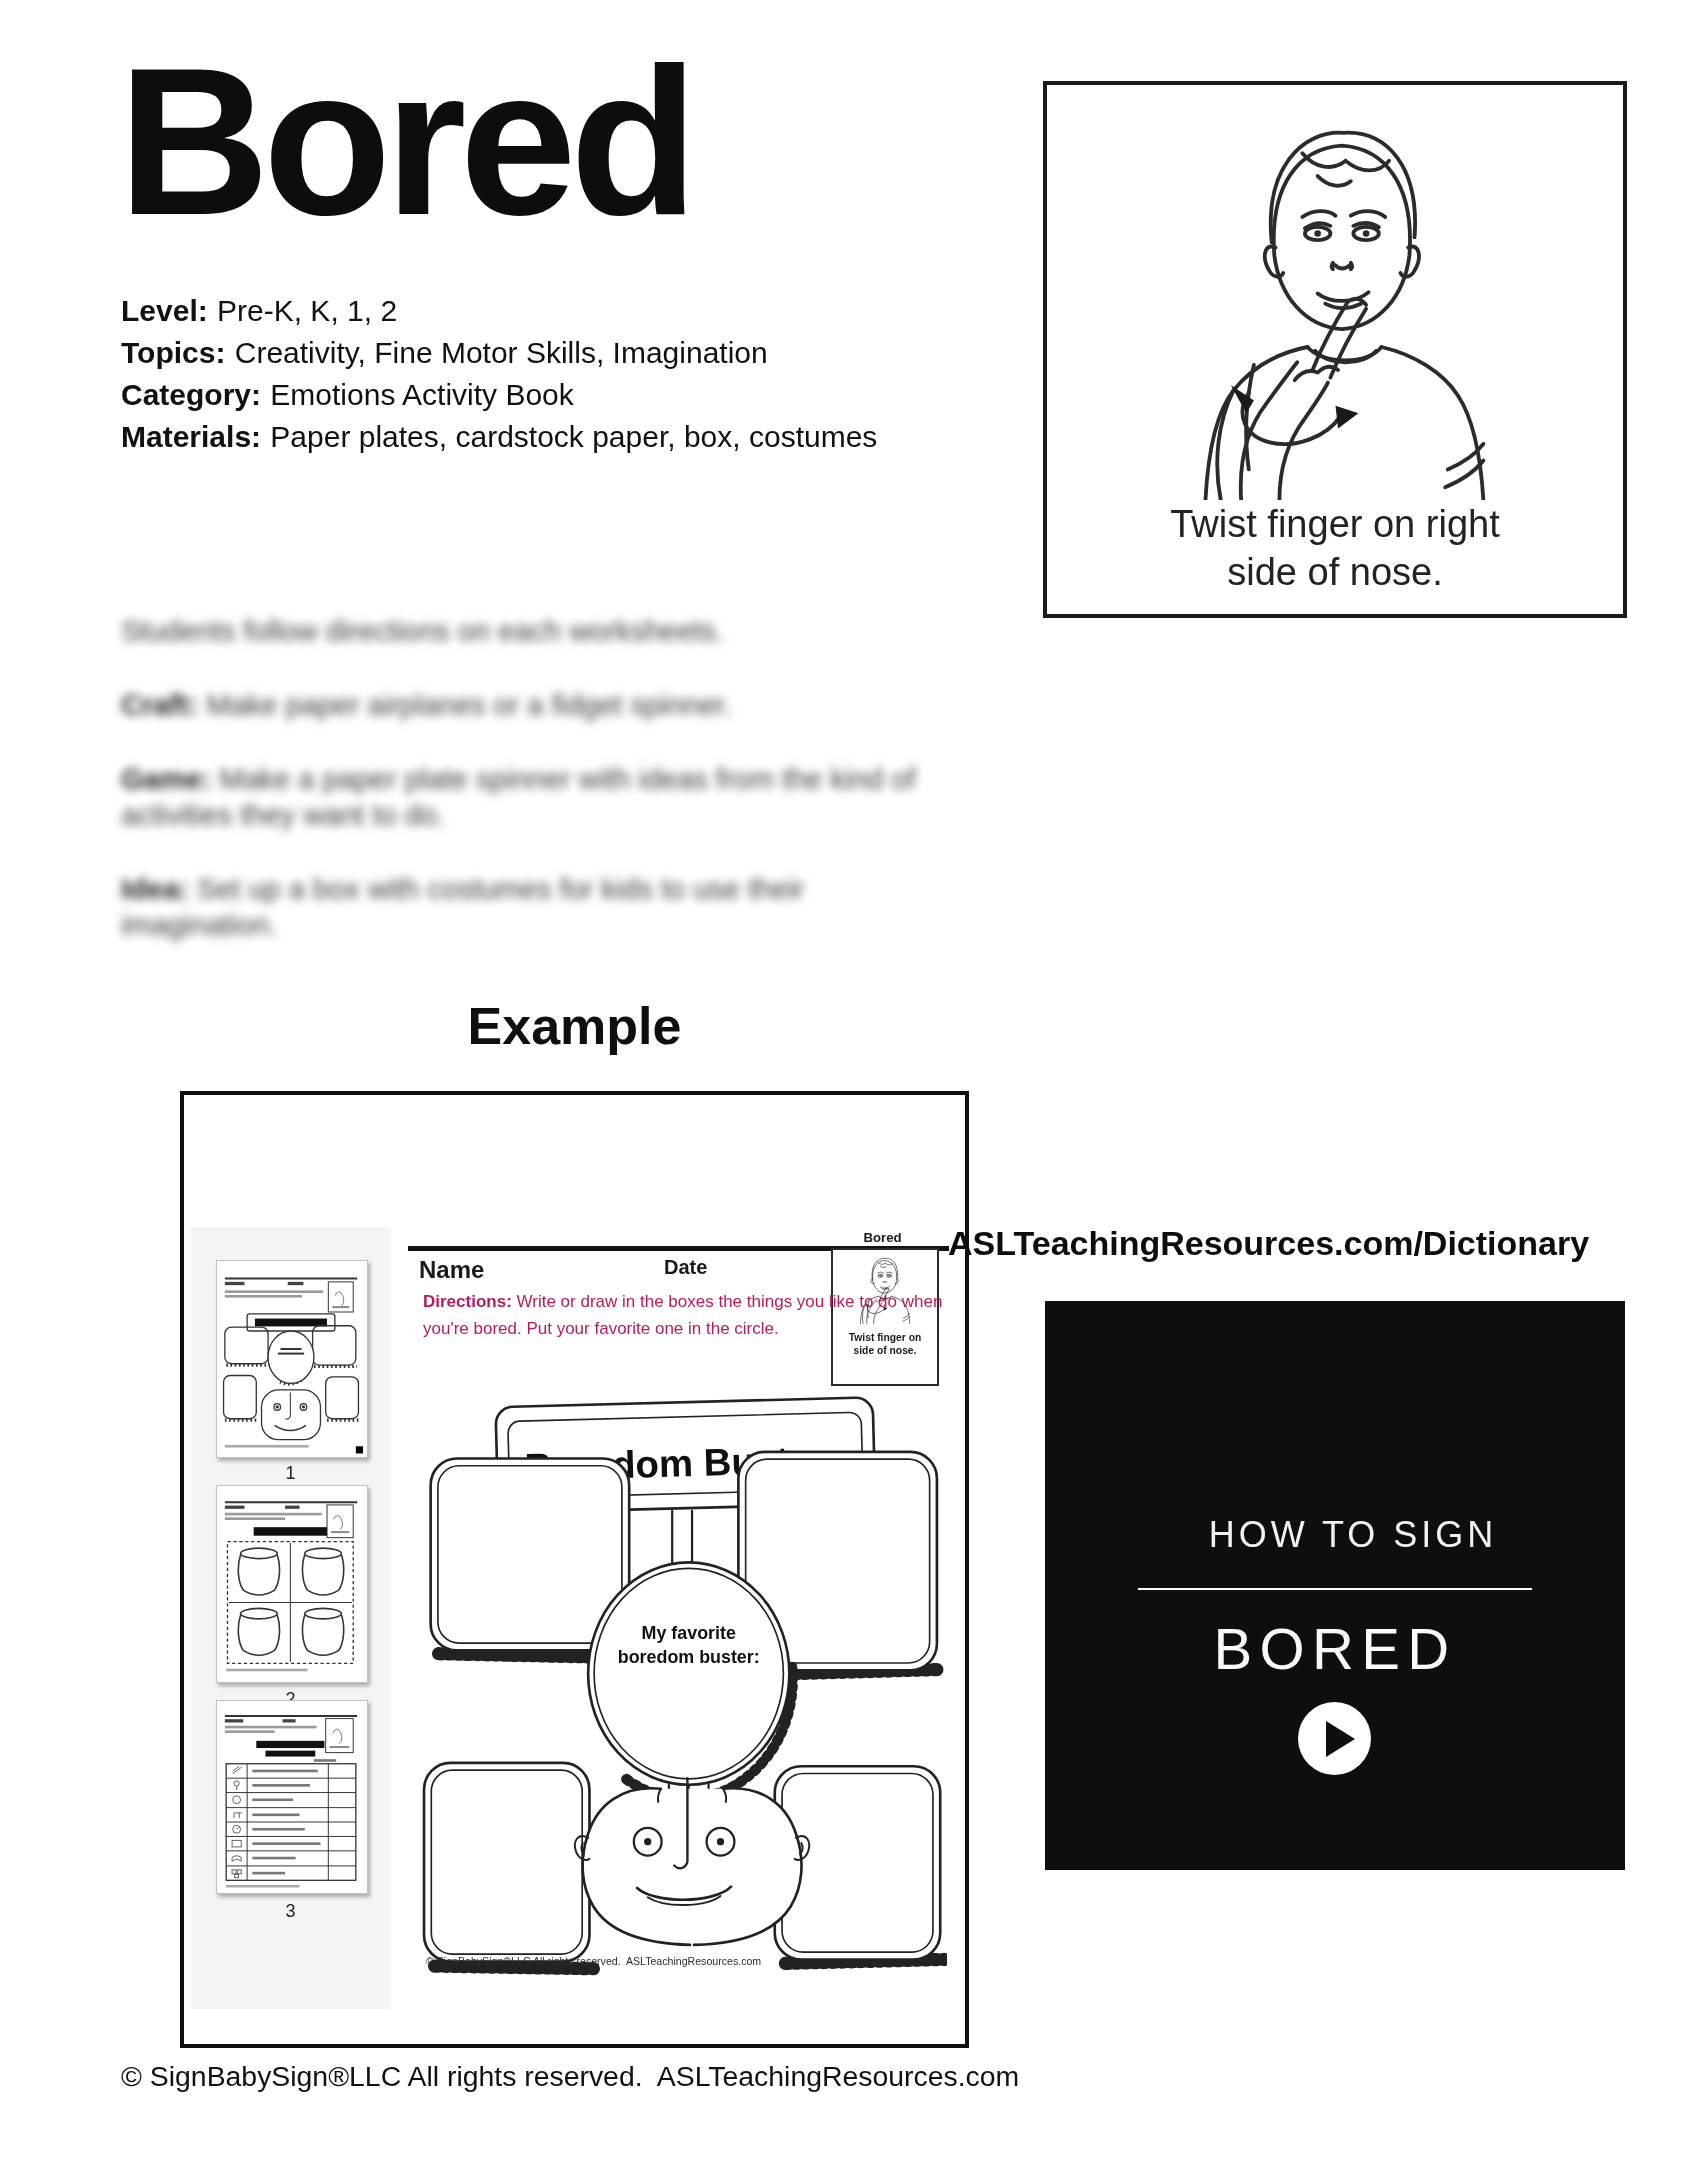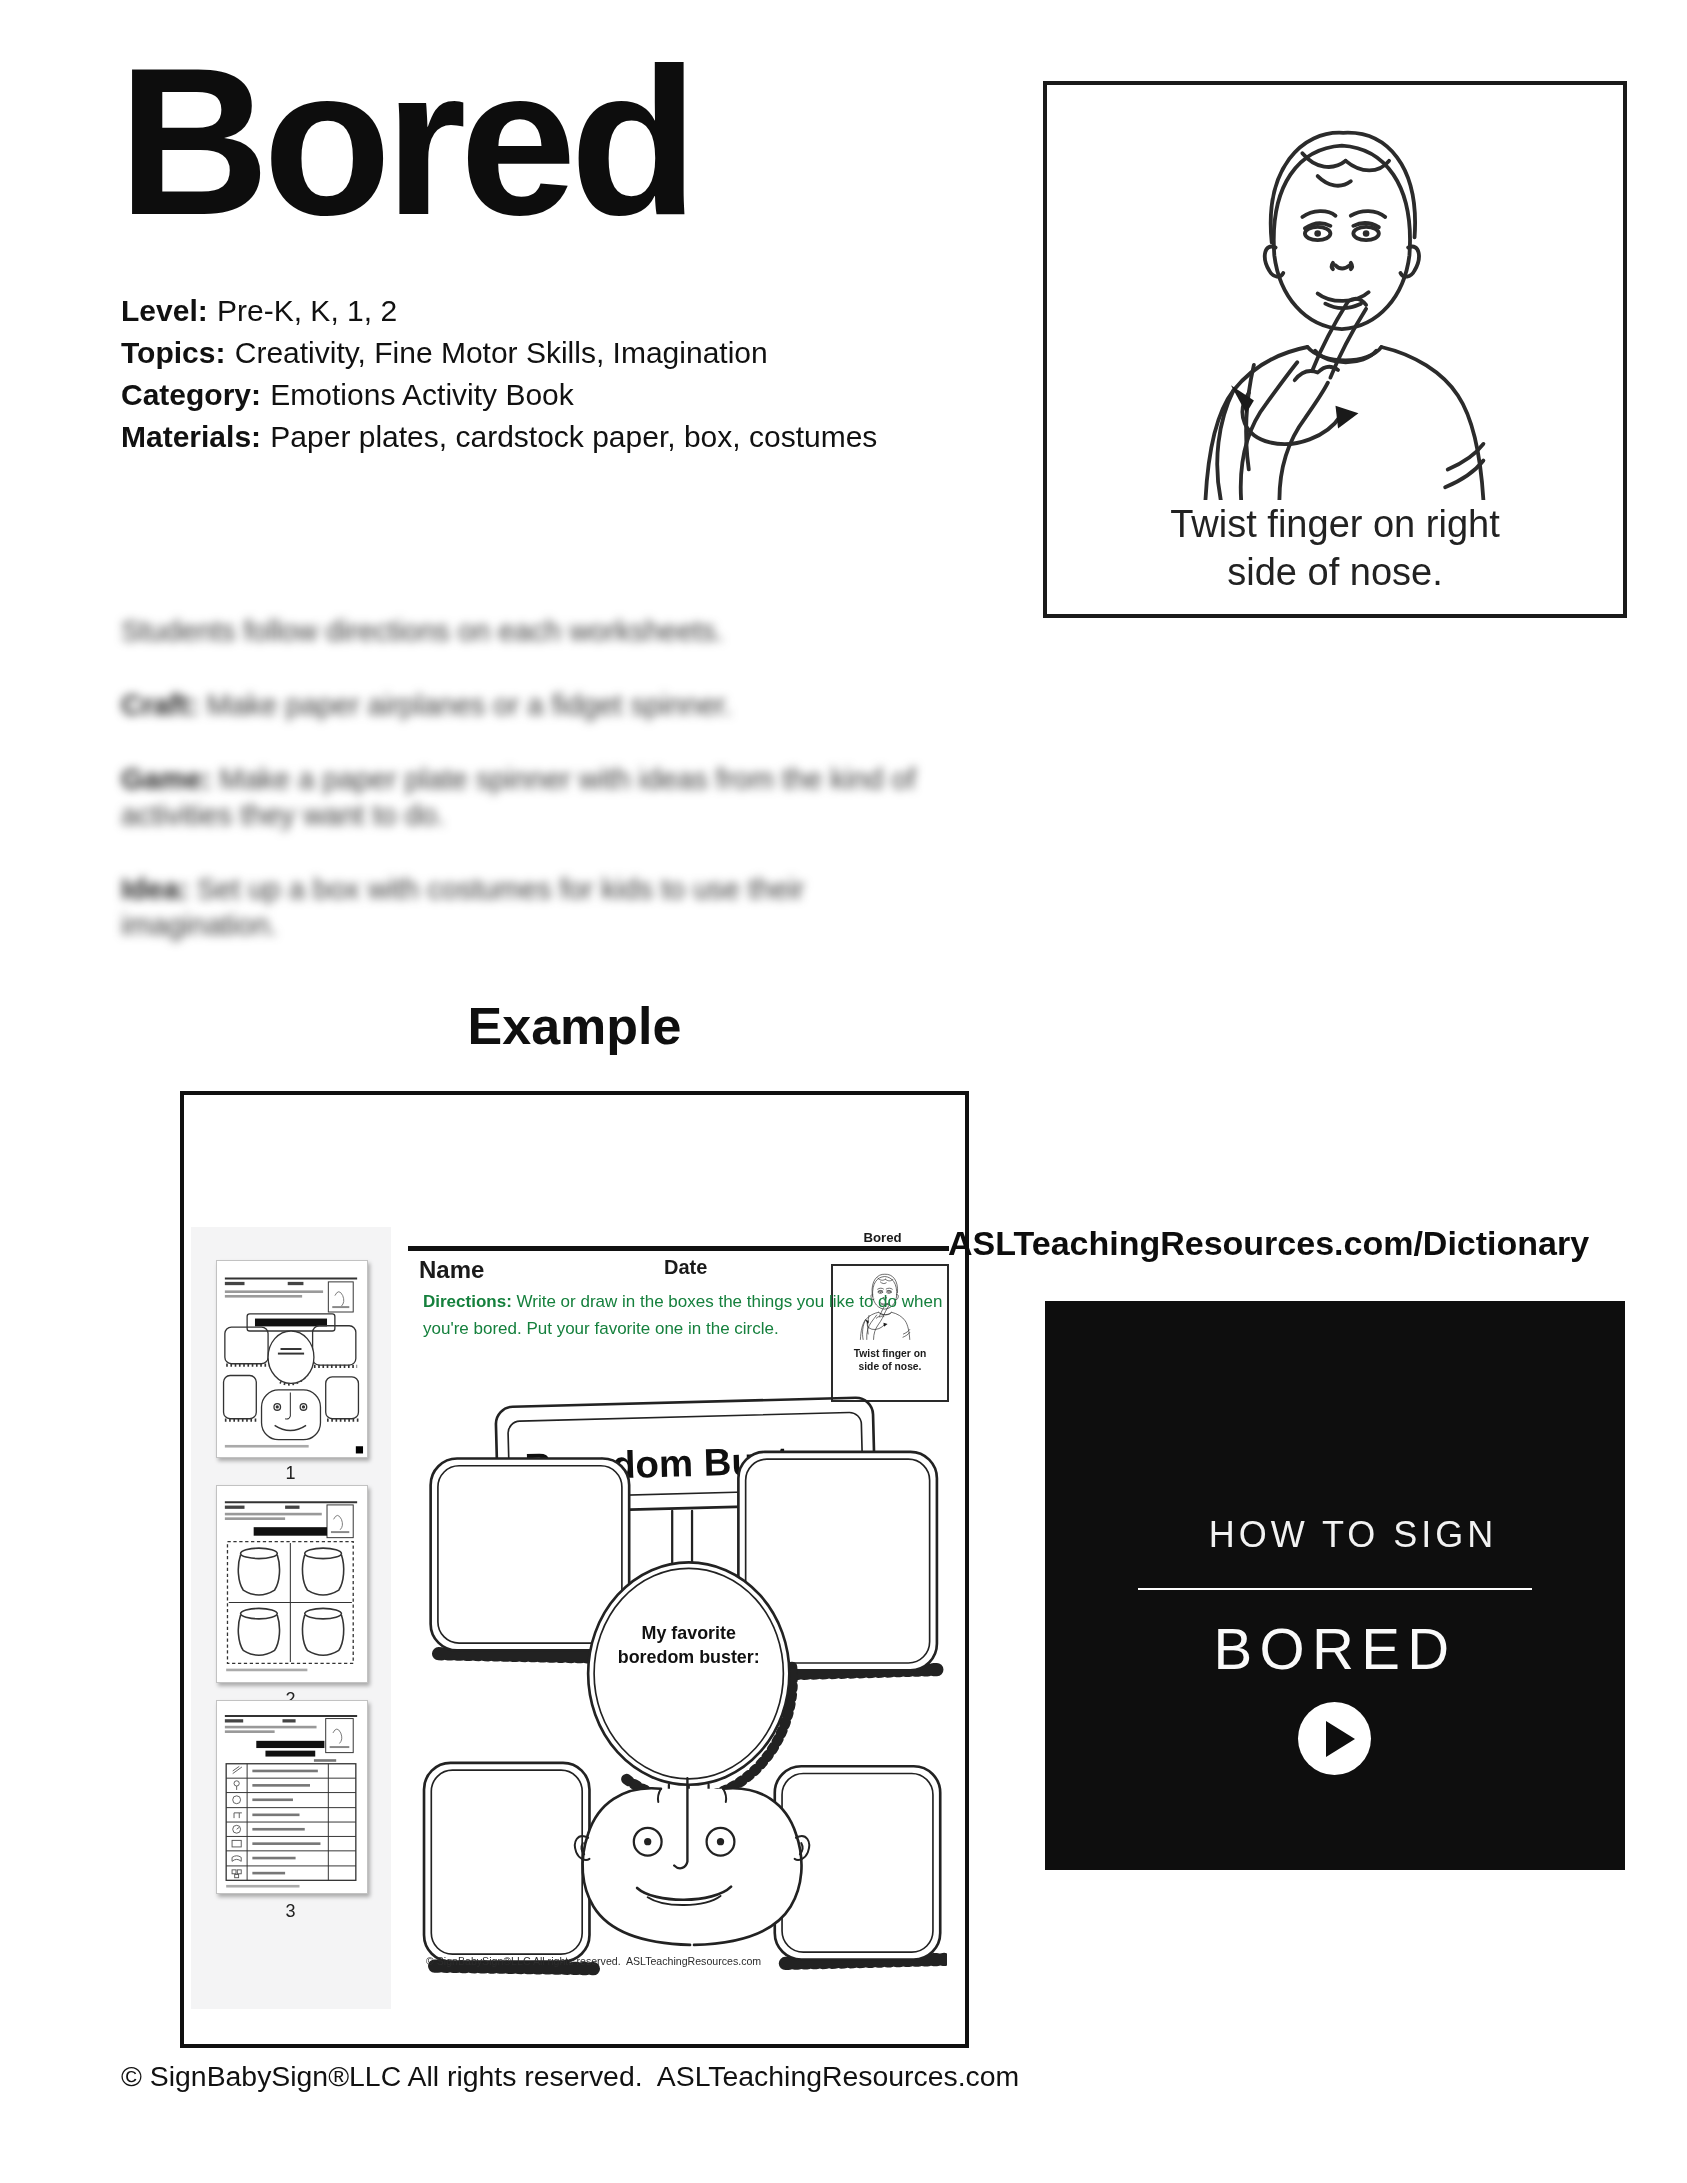--- a/index.html
+++ b/index.html
@@ -28,24 +28,24 @@
 
   .thumb-pane{left:6.6px;top:132px;width:200px;height:782px;background:#f4f4f5;}
   .thumb{left:32px;width:150px;background:#fff;border:0.7px solid #c2c2c2;box-shadow:2px 2.6px 4px rgba(0,0,0,.3);}
   .thumb svg{display:block;filter:blur(0.5px);}
   .thumb-label{left:6.6px;width:200px;text-align:center;font-size:18px;color:#222;}
 
   .ws-topline{left:224px;top:151px;width:541px;height:4.6px;background:#111;}
   .ws-name{left:235px;top:161px;font-size:24px;font-weight:700;}
   .ws-date{left:480px;top:161px;font-size:20px;font-weight:700;}
   .ws-bored-label{left:647px;top:135px;width:103px;text-align:center;font-size:13.2px;font-weight:700;filter:blur(0.5px);}
-  .ws-signbox{left:647px;top:153px;width:118px;height:138px;border:2px solid #2a2a2a;box-sizing:border-box;background:#fff;margin-top:16px;}
+  .ws-signbox{left:647px;top:153px;width:108px;height:138px;border:2px solid #2a2a2a;box-sizing:border-box;background:#fff;}
   .boy-mini{position:absolute;left:12px;top:1.3px;width:77px;height:77px;filter:blur(0.4px);}
   .ws-signbox .cap{position:absolute;left:0;right:0;top:81px;text-align:center;font-size:10.3px;line-height:13.2px;font-weight:700;filter:blur(0.4px);}
-  .ws-directions{left:239px;top:194px;width:549px;font-size:17px;line-height:26.5px;filter:blur(0.3px);color:#15803d;}
+  .ws-directions{left:239px;top:194px;width:549px;font-size:17px;line-height:26.5px;filter:blur(0.3px);color:#be185d;}
   .ws-directions .lbl{font-weight:700;}
   .ws-art{left:220px;top:294px;width:543px;height:589px;}
   .ws-copyright{left:242px;top:860px;font-size:10.6px;color:#2c2c2c;filter:blur(0.4px);white-space:pre-wrap;}
 
   
   .dict-heading{left:948px;top:1224px;width:668px;text-align:left;font-size:34px;font-weight:700;color:#0d0d0d;}
   .video-box{left:1045px;top:1301px;width:580px;height:569px;background:#0e0e0e;}
   .video-heading{left:0;right:0;top:213px;text-align:center;font-size:36px;letter-spacing:4px;color:#f2f2f2;padding-left:36px;}
   .video-line{left:93px;top:287px;width:394px;height:2px;background:#fdfdfd;}
   .video-word{left:0;right:0;top:314px;text-align:center;font-size:58px;letter-spacing:7.3px;color:#fafafa;}

